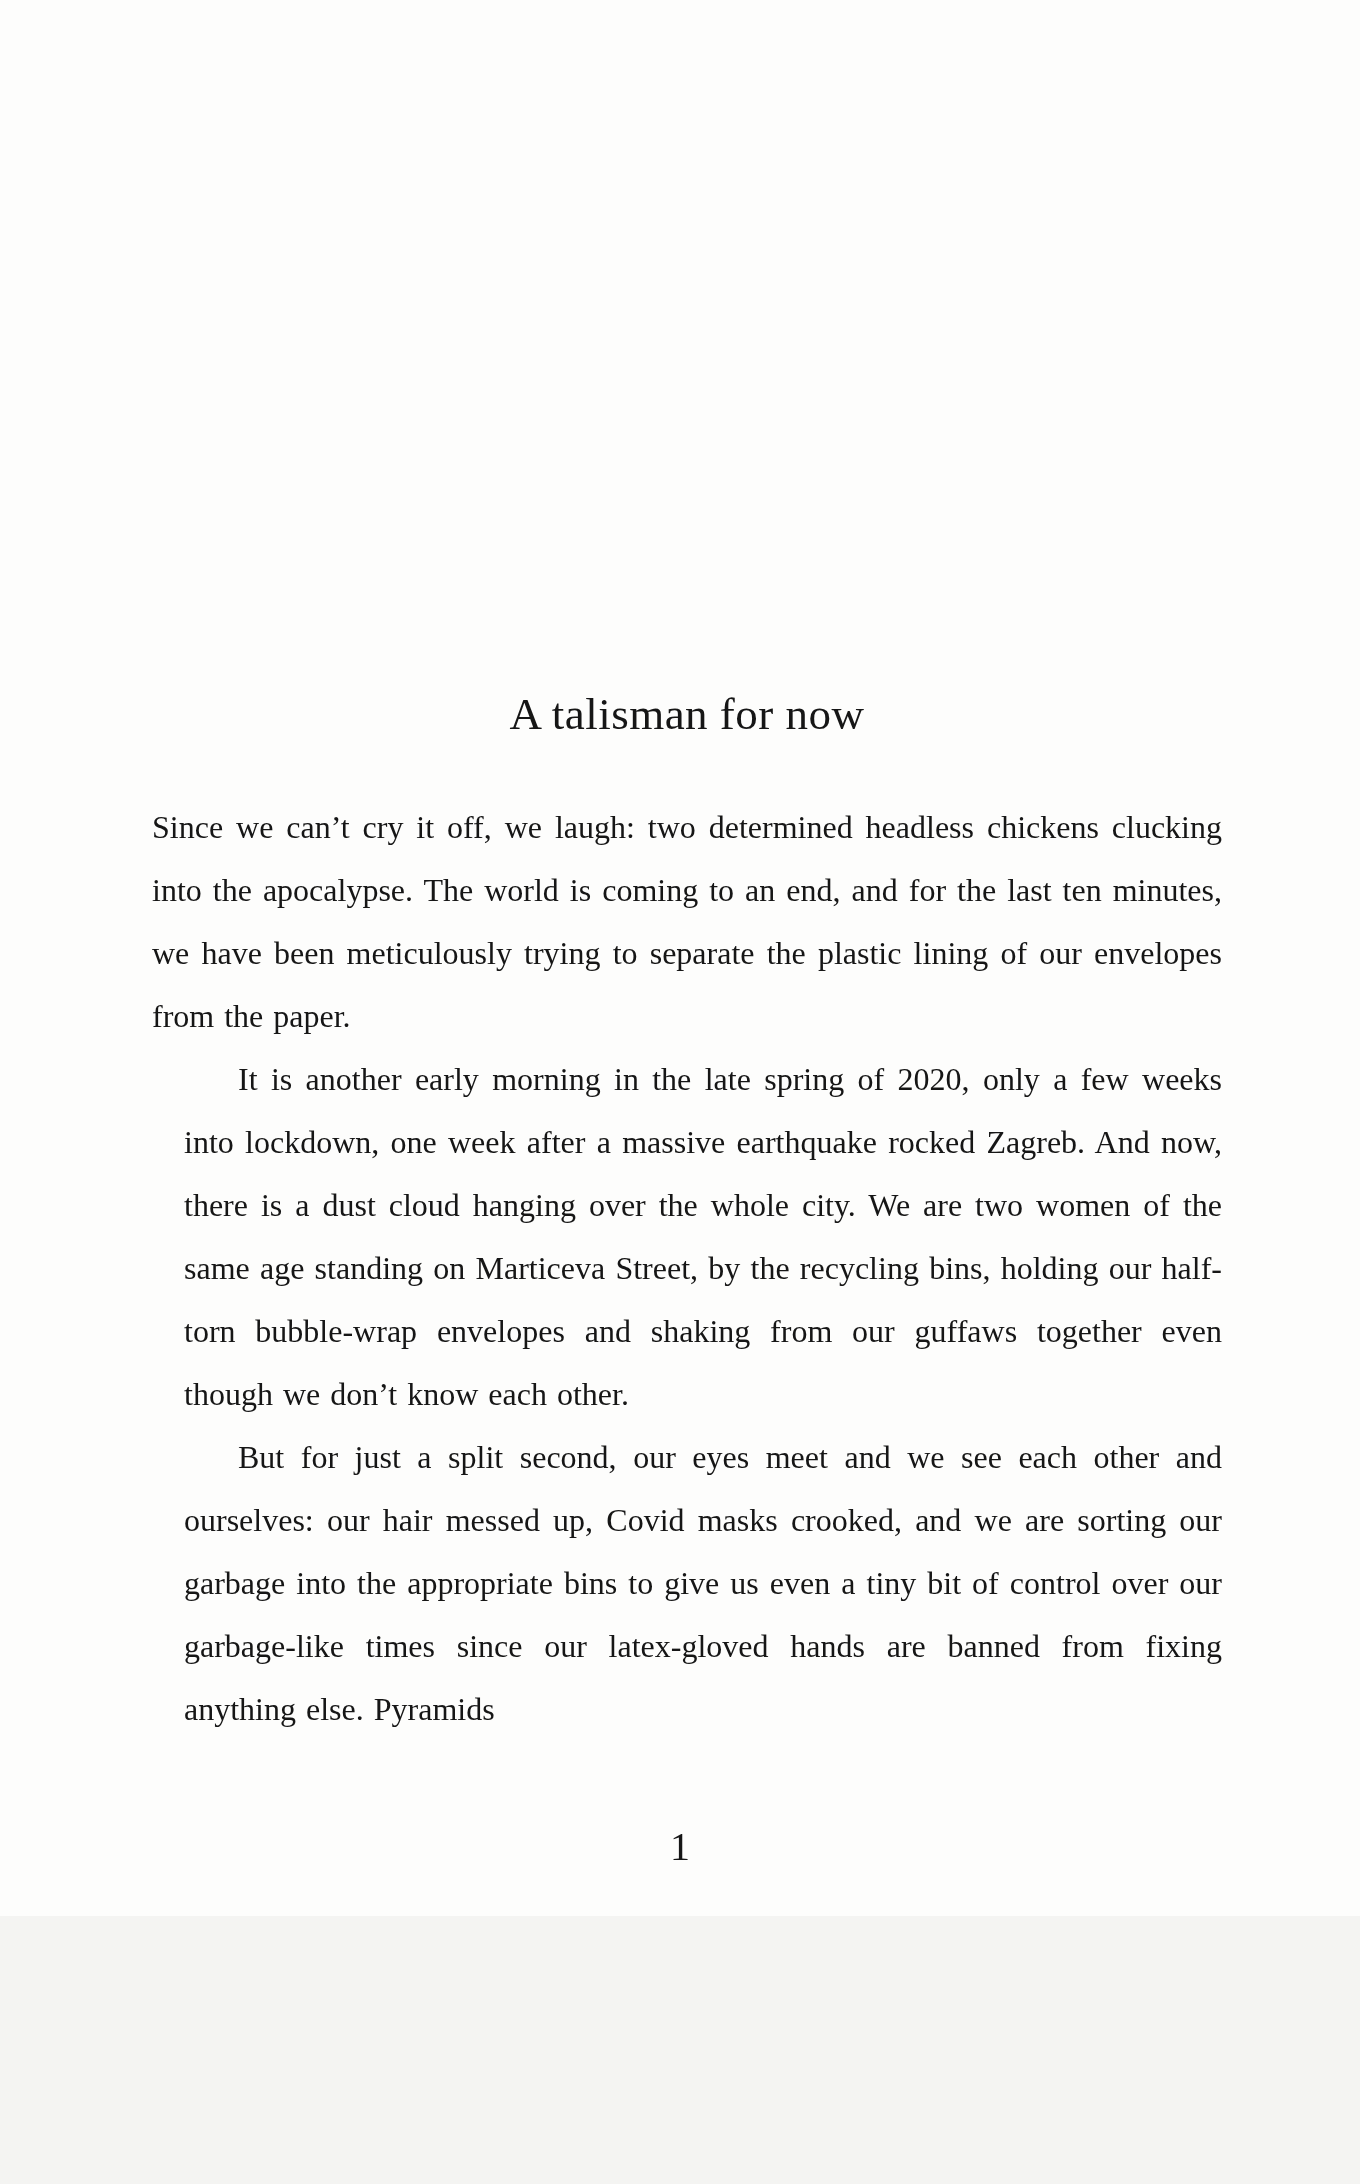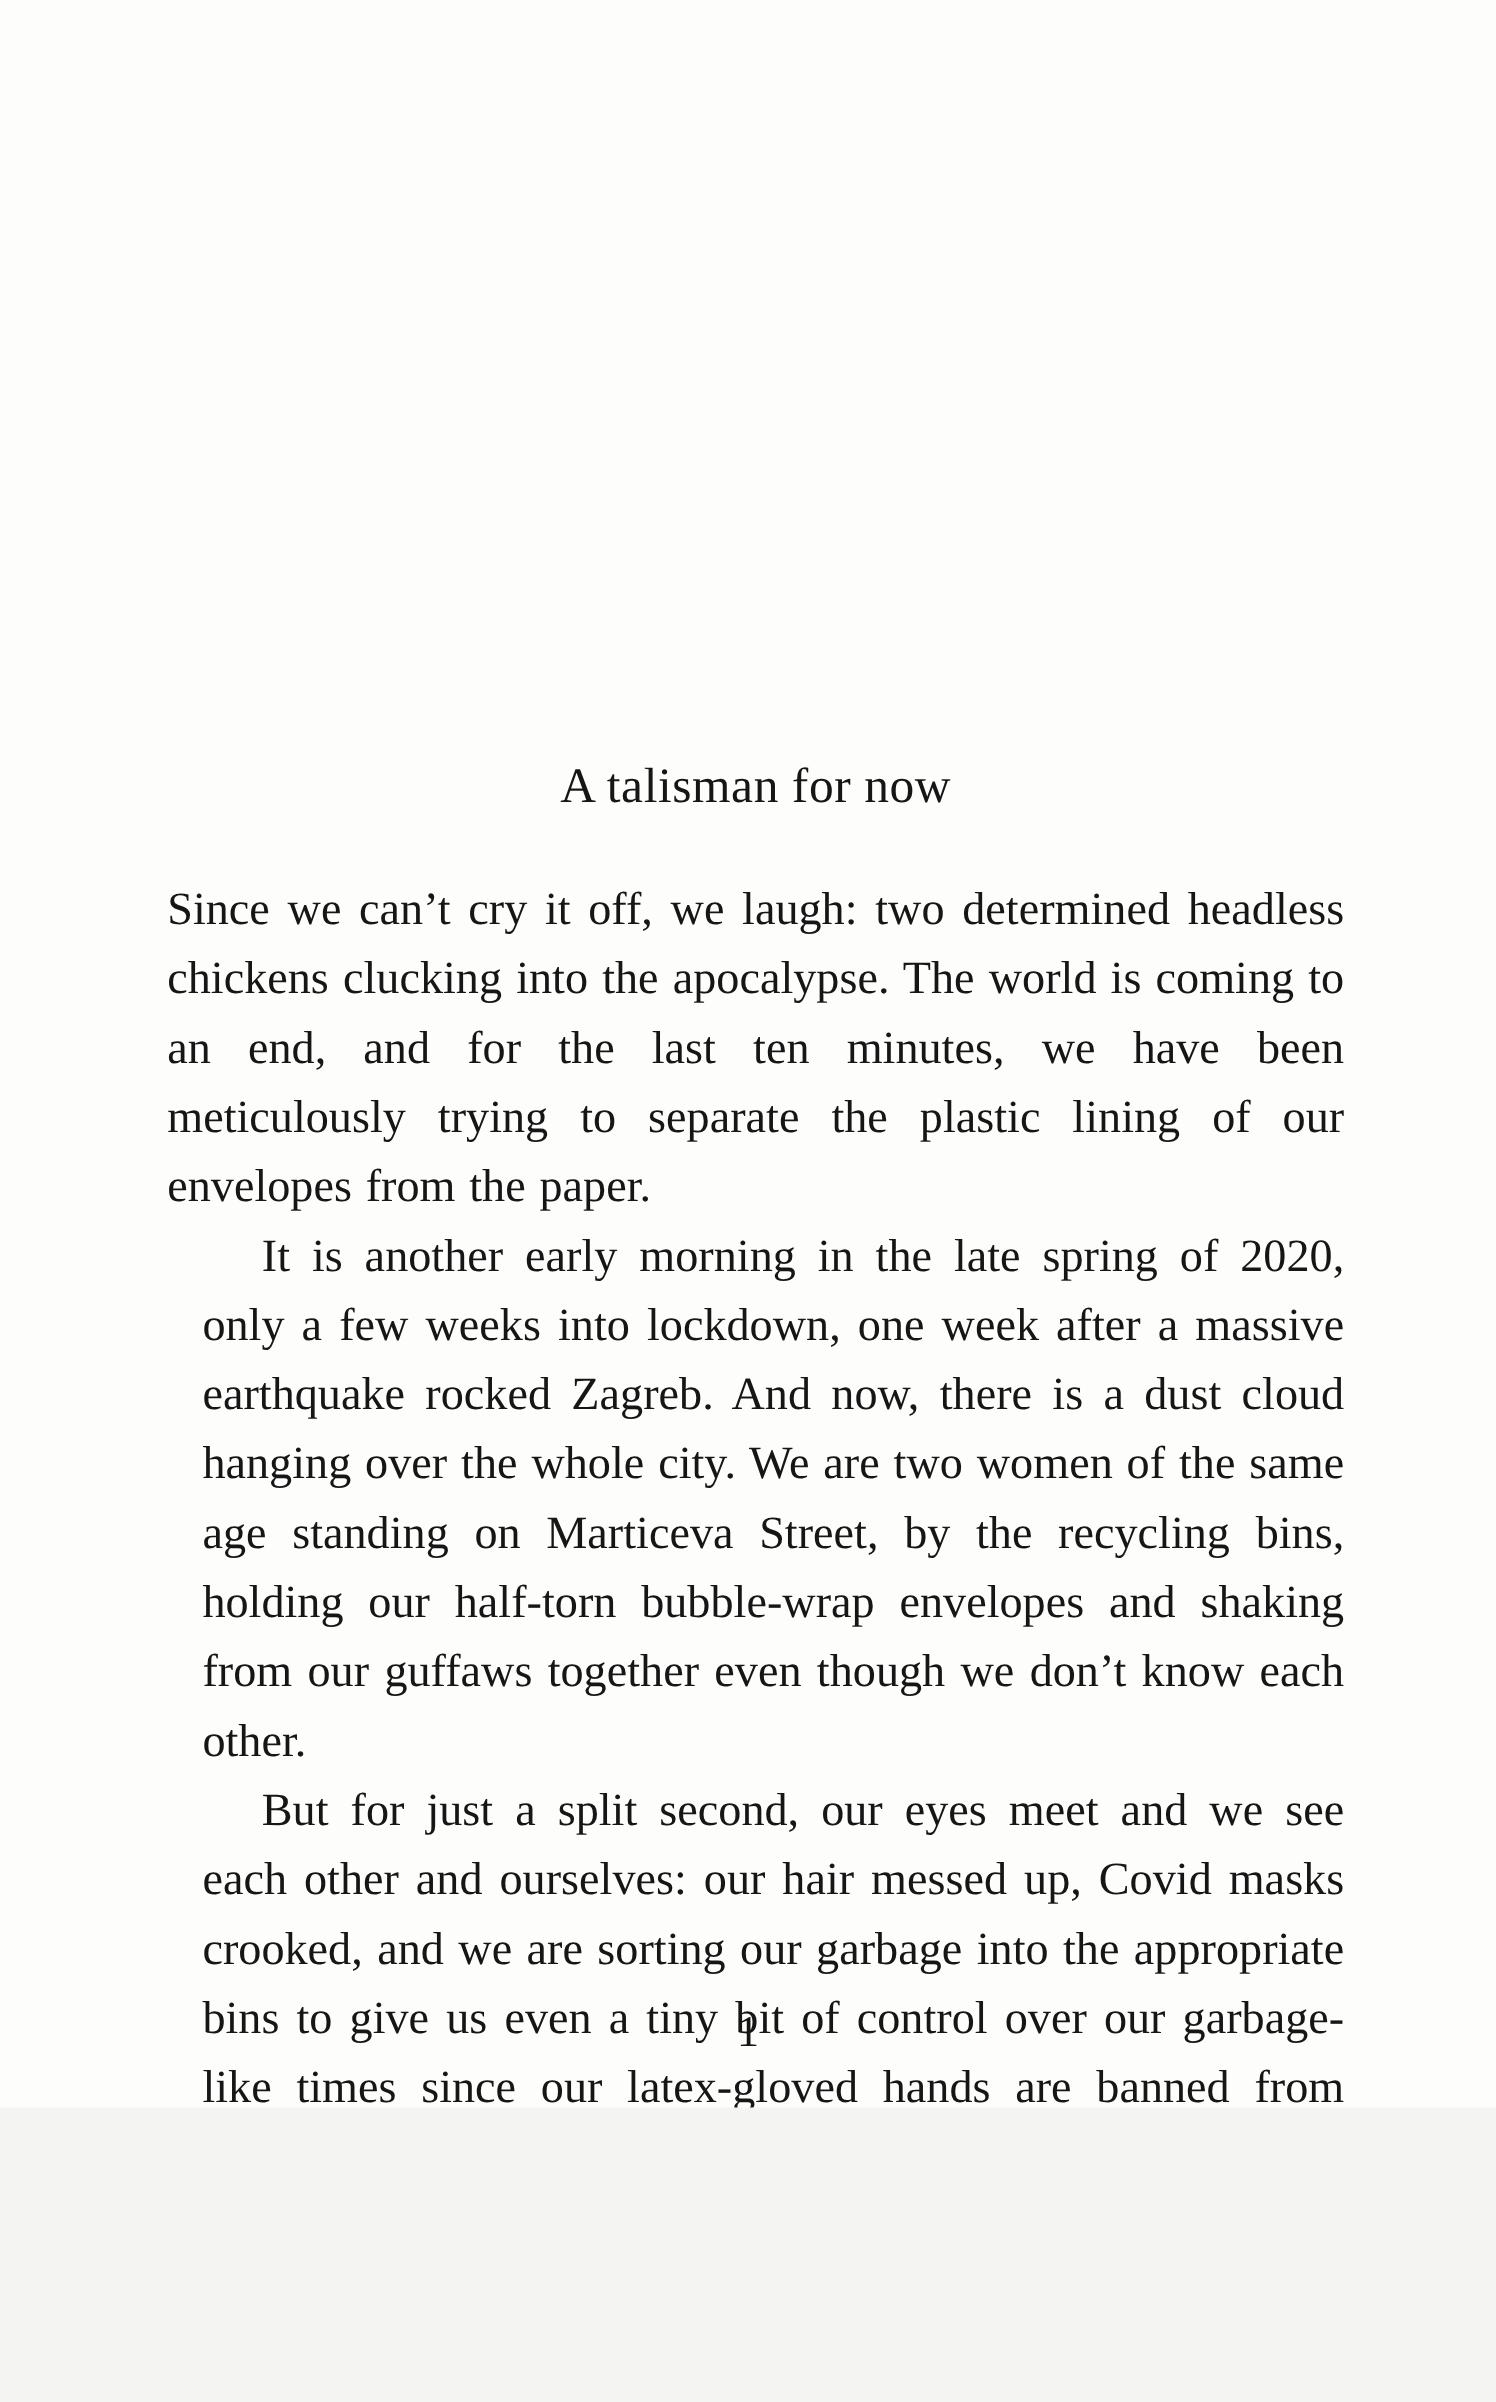--- a/index.html
+++ b/index.html
@@ -24,21 +24,21 @@
     overflow: hidden;
   }
   .chapter-title {
     font-size: 45px;
     font-weight: 400;
     text-align: center;
     margin: 0 0 56px 0;
     letter-spacing: 0.5px;
   }
   .page-body p {
-    font-size: 42px;
+    font-size: 32px;
     line-height: 63px;
     margin: 0;
     text-align: justify;
     text-justify: inter-word;
     word-spacing: 2px;
   }
   .page-body p.indent {
     text-indent: 54px;
     margin-left: 32px;
   }

